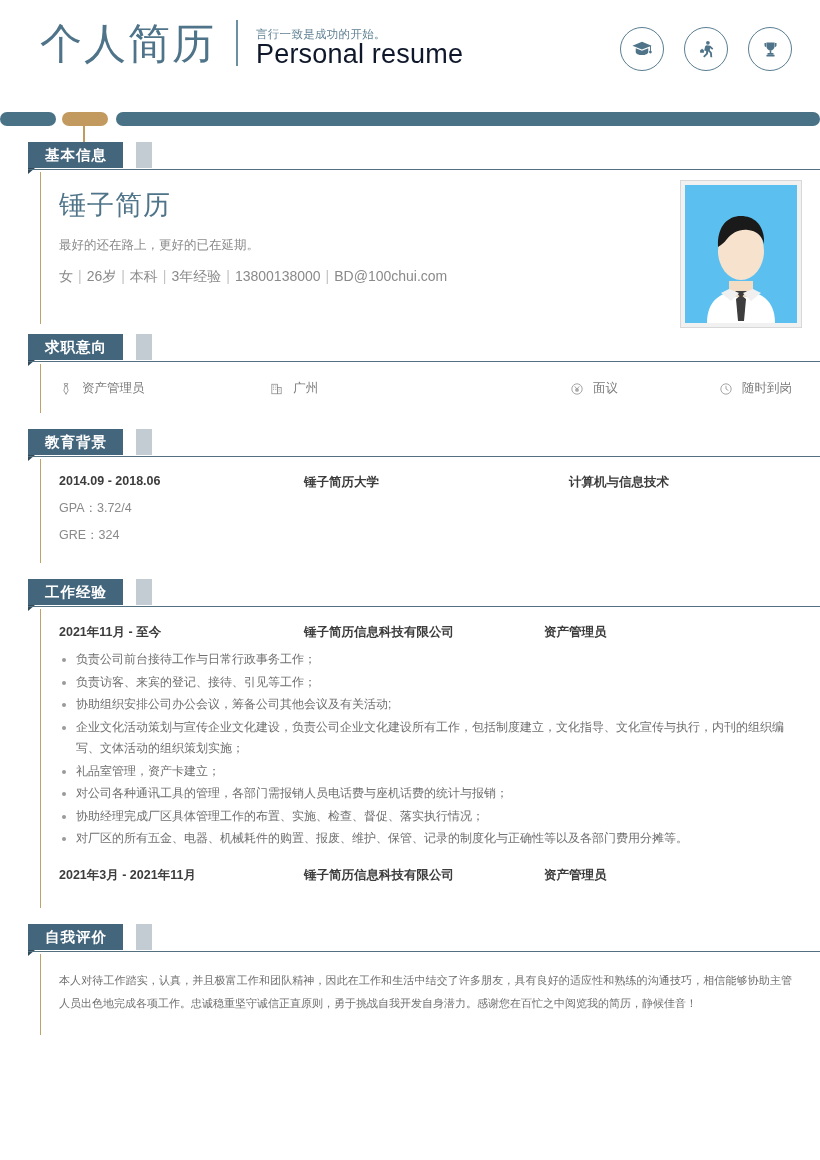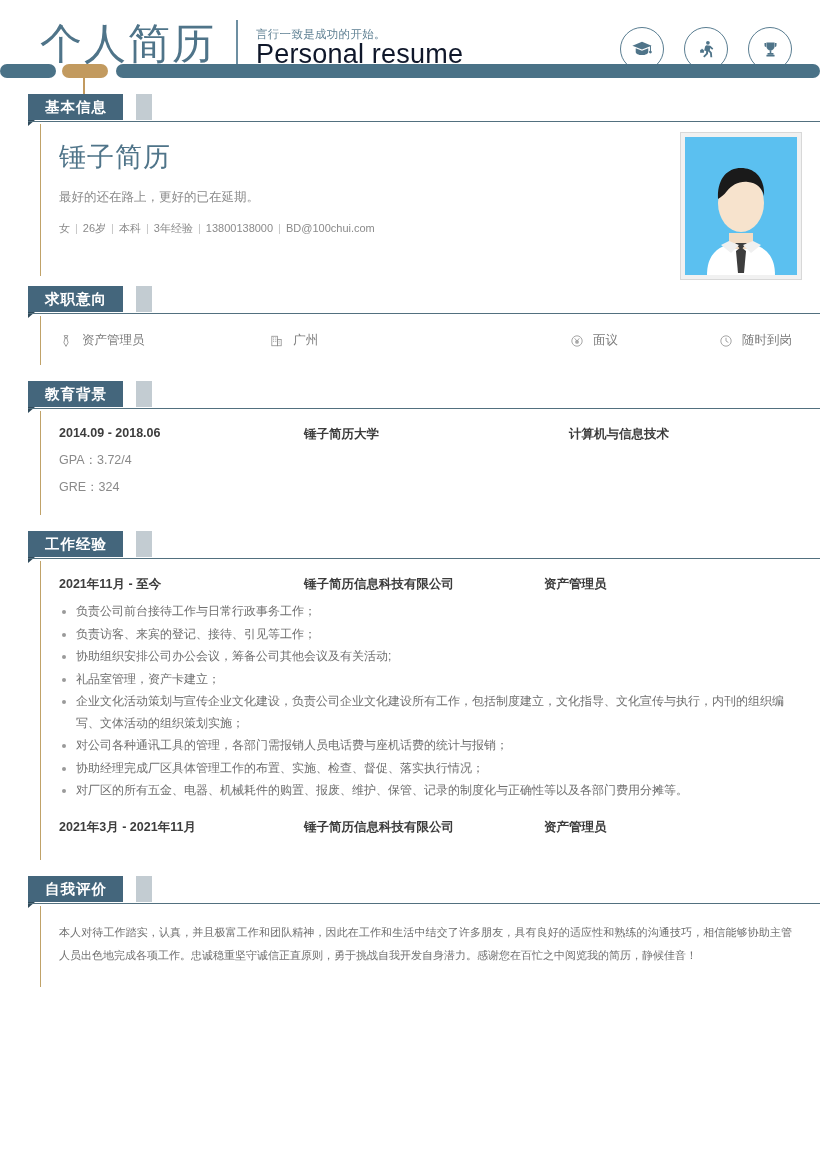--- a/index.html
+++ b/index.html
@@ -5,21 +5,21 @@
   * { margin:0; padding:0; box-sizing:border-box; }
   html, body {
     width:820px; height:1160px;
     background:#ffffff;
     font-family:"Liberation Sans","DejaVu Sans",sans-serif;
     -webkit-font-smoothing:antialiased;
   }
   .page { position:relative; width:820px; height:1160px; overflow:hidden; background:#fff; }
 
   
-  .header { position:relative; height:64px; }
+  .header { position:relative; height:112px; }
   .title-wrap { position:absolute; left:40px; top:18px; display:flex; align-items:flex-end; }
   .title-cn {
     font-size:42px; color:#4f7489; letter-spacing:2px;
     font-weight:400; line-height:52px;
   }
   .title-div { width:2px; height:46px; background:#6d8fa2; margin:0 18px 4px 20px; }
   .title-right { padding-bottom:3px; }
   .tagline { font-size:11.5px; color:#5d7f92; line-height:15px; letter-spacing:.3px; }
   .title-en { font-size:27px; color:#0f172a; line-height:25px; letter-spacing:.2px; }
 
@@ -52,21 +52,21 @@
   }
   .sec-blk { position:absolute; top:0; height:26px; width:16px; background:#c3ccd2; }
   .sec-rule { position:absolute; left:0; right:-28px; top:27px; height:1.2px; background:#52707f; }
 
   .sec-body { position:relative; border-left:1.6px solid #c0a268; padding-left:18px; }
 
   
   .basic { position:relative; padding-top:14px; padding-bottom:16px; min-height:152px; }
   .name { font-size:27px; color:#4f7489; letter-spacing:1px; line-height:38px; }
   .motto { font-size:12.5px; color:#8a8a8a; margin-top:12px; line-height:18px; }
-  .meta  { font-size:11px; color:#8a8a8a; margin-top:13px; line-height:18px; }
+  .meta  { font-size:14px; color:#8a8a8a; margin-top:13px; line-height:18px; }
   .meta .bar { color:#c3c3c3; padding:0 5px; }
 
   .photo {
     position:absolute; right:-10px; top:8px; width:122px; height:148px;
     background:#f1f1f1; border:1px solid #d8d8d8; padding:4px;
   }
   .photo svg { display:block; width:100%; height:100%; }
 
   
   .intent { display:flex; padding-top:16px; padding-bottom:16px; }
@@ -261,22 +261,22 @@
         <div class="job">
           <div class="job-head">
             <div class="c0 bold">2021年11月 - 至今</div>
             <div class="c1 bold">锤子简历信息科技有限公司</div>
             <div class="c2 bold">资产管理员</div>
           </div>
           <ul class="duties">
             <li>负责公司前台接待工作与日常行政事务工作；</li>
             <li>负责访客、来宾的登记、接待、引见等工作；</li>
             <li>协助组织安排公司办公会议，筹备公司其他会议及有关活动;</li>
+            <li>企业文化活动策划与宣传企业文化建设，负责公司企业文化建设所有工作，包括制度建立，文化指导、文化宣传与执行，内刊的组织编写、文体活动的组织策划实施；</li>
             <li>礼品室管理，资产卡建立；</li>
-            <li>企业文化活动策划与宣传企业文化建设，负责公司企业文化建设所有工作，包括制度建立，文化指导、文化宣传与执行，内刊的组织编写、文体活动的组织策划实施；</li>
             <li>对公司各种通讯工具的管理，各部门需报销人员电话费与座机话费的统计与报销；</li>
             <li>协助经理完成厂区具体管理工作的布置、实施、检查、督促、落实执行情况；</li>
             <li>对厂区的所有五金、电器、机械耗件的购置、报废、维护、保管、记录的制度化与正确性等以及各部门费用分摊等。</li>
           </ul>
         </div>
         <div class="job">
           <div class="job-head">
             <div class="c0 bold">2021年3月 - 2021年11月</div>
             <div class="c1 bold">锤子简历信息科技有限公司</div>
             <div class="c2 bold">资产管理员</div>

